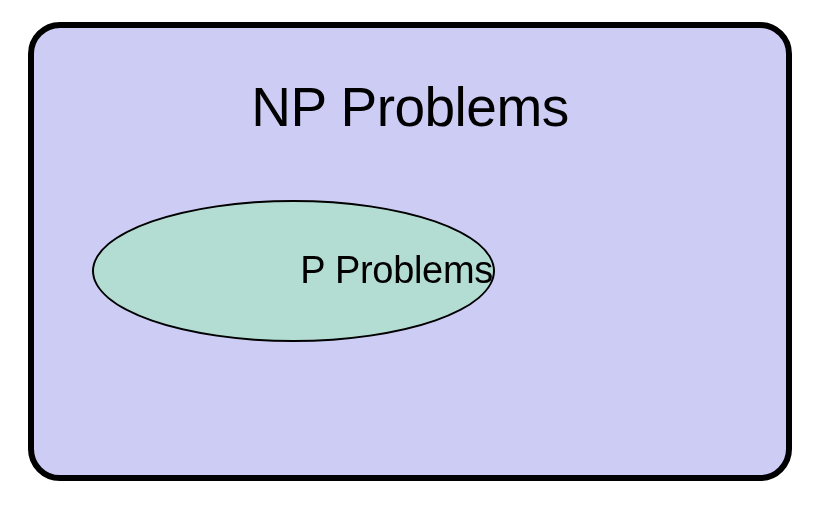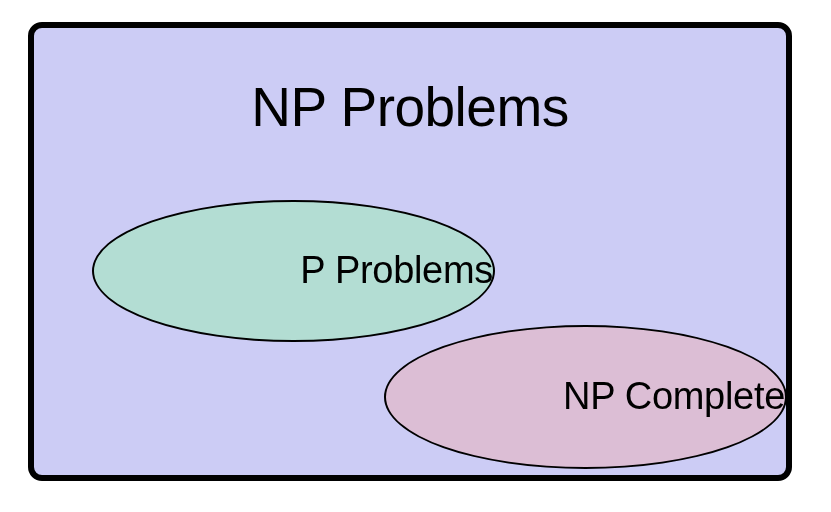--- a/index.html
+++ b/index.html
@@ -21,21 +21,21 @@
   }
   
   .np-box {
     position: absolute;
     left: 28px;
     top: 22px;
     width: 764px;
     height: 459px;
     background: #ccccf5;
     border: 6px solid #000000;
-    border-radius: 14px;
+    border-radius: 32px;
     box-sizing: border-box;
   }
   .np-box-title {
     position: absolute;
     left: 0;
     top: 52px;
     width: 100%;
     text-align: center;
     font-size: 55px;
     line-height: 1;
@@ -84,18 +84,15 @@
 <div id="diagram-canvas">
 
   <div class="np-box">
 
     <div class="np-box-title">NP Problems</div>
 
     <div class="ellipse p-ellipse">
       <span class="ellipse-label">P Problems</span>
     </div>
 
-    <div class="ellipse npc-ellipse">
-      <span class="ellipse-label">NP Complete</span>
-    </div>
 
   </div>
 </div>
 
 </body></html>

